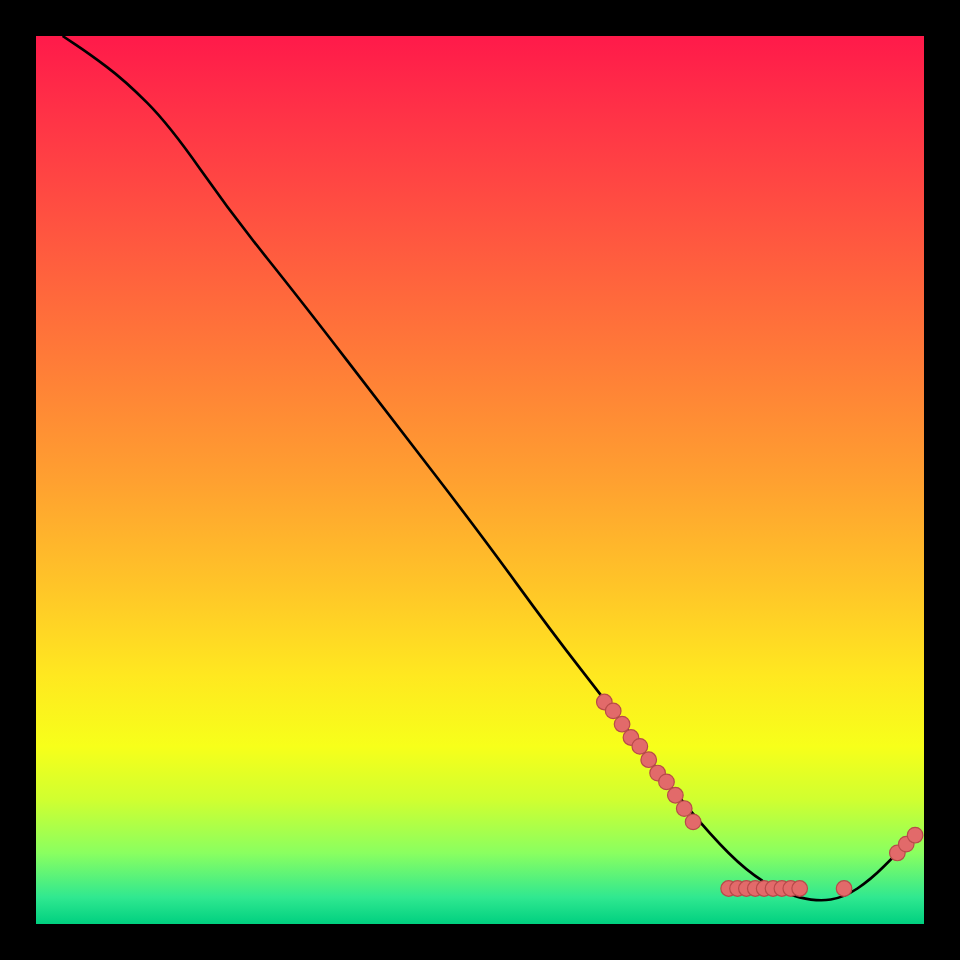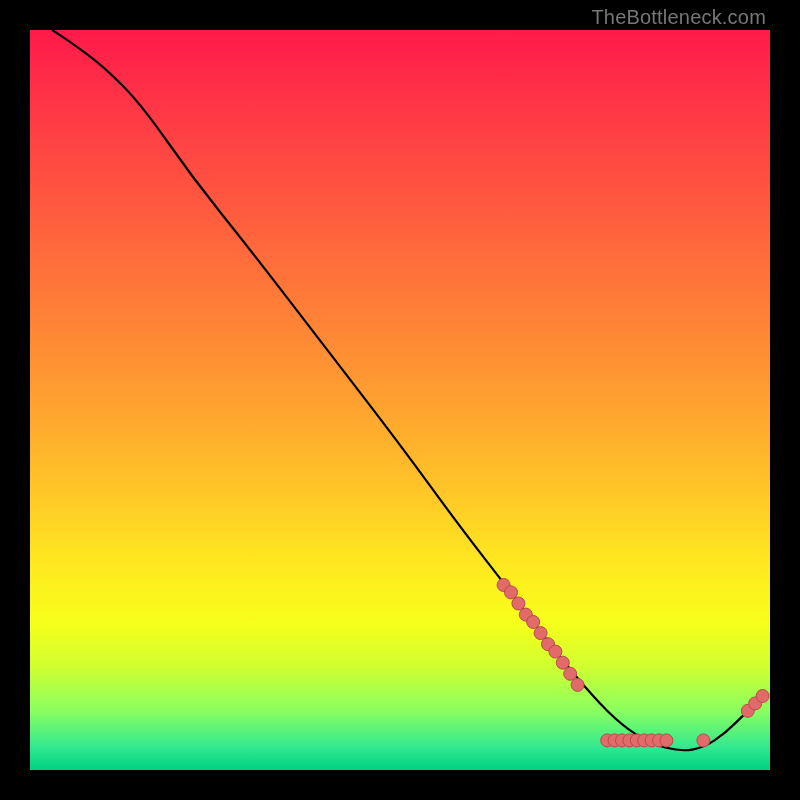--- a/index.html
+++ b/index.html
@@ -53,21 +53,20 @@
     top: 0;
     width: 740px;
     height: 740px;
     overflow: visible;
   }
 </style>
 </head>
 <body>
 
 <div class="stage">
-  <div class="watermark">TheBottleneck.com</div>
   <div class="plot">
     <svg class="curve" viewBox="0 0 740 740">
       <path id="curve-path" fill="none" stroke="#000000" stroke-width="2.2" d="M 22.2 0.0 Q 22.2 0.0 33.3 7.4 Q 44.4 14.8 59.2 25.9 Q 74.0 37.0 92.5 55.5 Q 111.0 74.0 136.9 111.0 Q 162.8 148.0 192.4 185.0 Q 222.0 222.0 259.0 270.1 Q 296.0 318.2 333.0 366.3 Q 370.0 414.4 399.6 455.1 Q 429.2 495.8 455.1 529.1 Q 481.0 562.4 503.2 592.0 Q 525.4 621.6 543.9 643.8 Q 562.4 666.0 577.2 680.8 Q 592.0 695.6 606.8 704.9 Q 621.6 714.1 636.4 717.8 Q 651.2 721.5 662.3 719.6 Q 673.4 717.8 684.5 710.4 Q 695.6 703.0 706.7 691.9 Q 717.8 680.8 725.2 673.4 T 732.6 666.0"></path>
       <g id="points-group">
           <circle cx="473.6" cy="555.0" r="6.5" fill="#e26a6a" stroke="#b84a4a" stroke-width="1"></circle>
           <circle cx="481.0" cy="562.4" r="6.5" fill="#e26a6a" stroke="#b84a4a" stroke-width="1"></circle>
           <circle cx="488.4" cy="573.5" r="6.5" fill="#e26a6a" stroke="#b84a4a" stroke-width="1"></circle>
           <circle cx="495.8" cy="584.6" r="6.5" fill="#e26a6a" stroke="#b84a4a" stroke-width="1"></circle>
           <circle cx="503.2" cy="592.0" r="6.5" fill="#e26a6a" stroke="#b84a4a" stroke-width="1"></circle>
           <circle cx="510.6" cy="603.1" r="6.5" fill="#e26a6a" stroke="#b84a4a" stroke-width="1"></circle>

